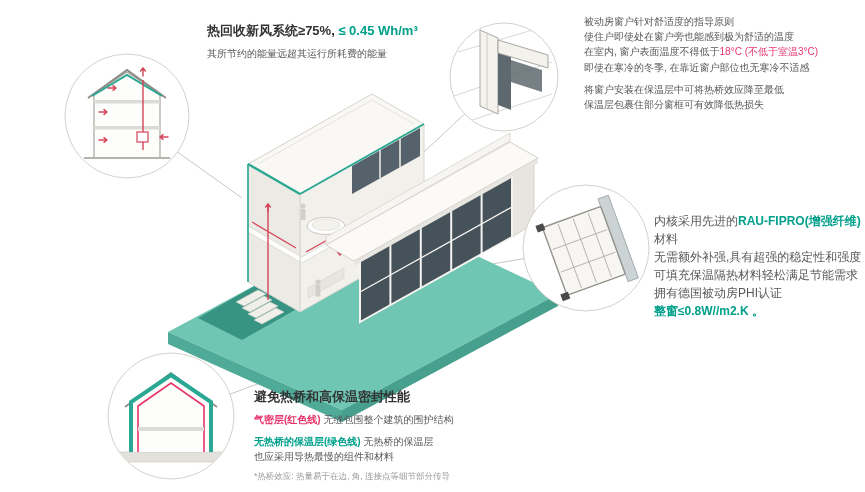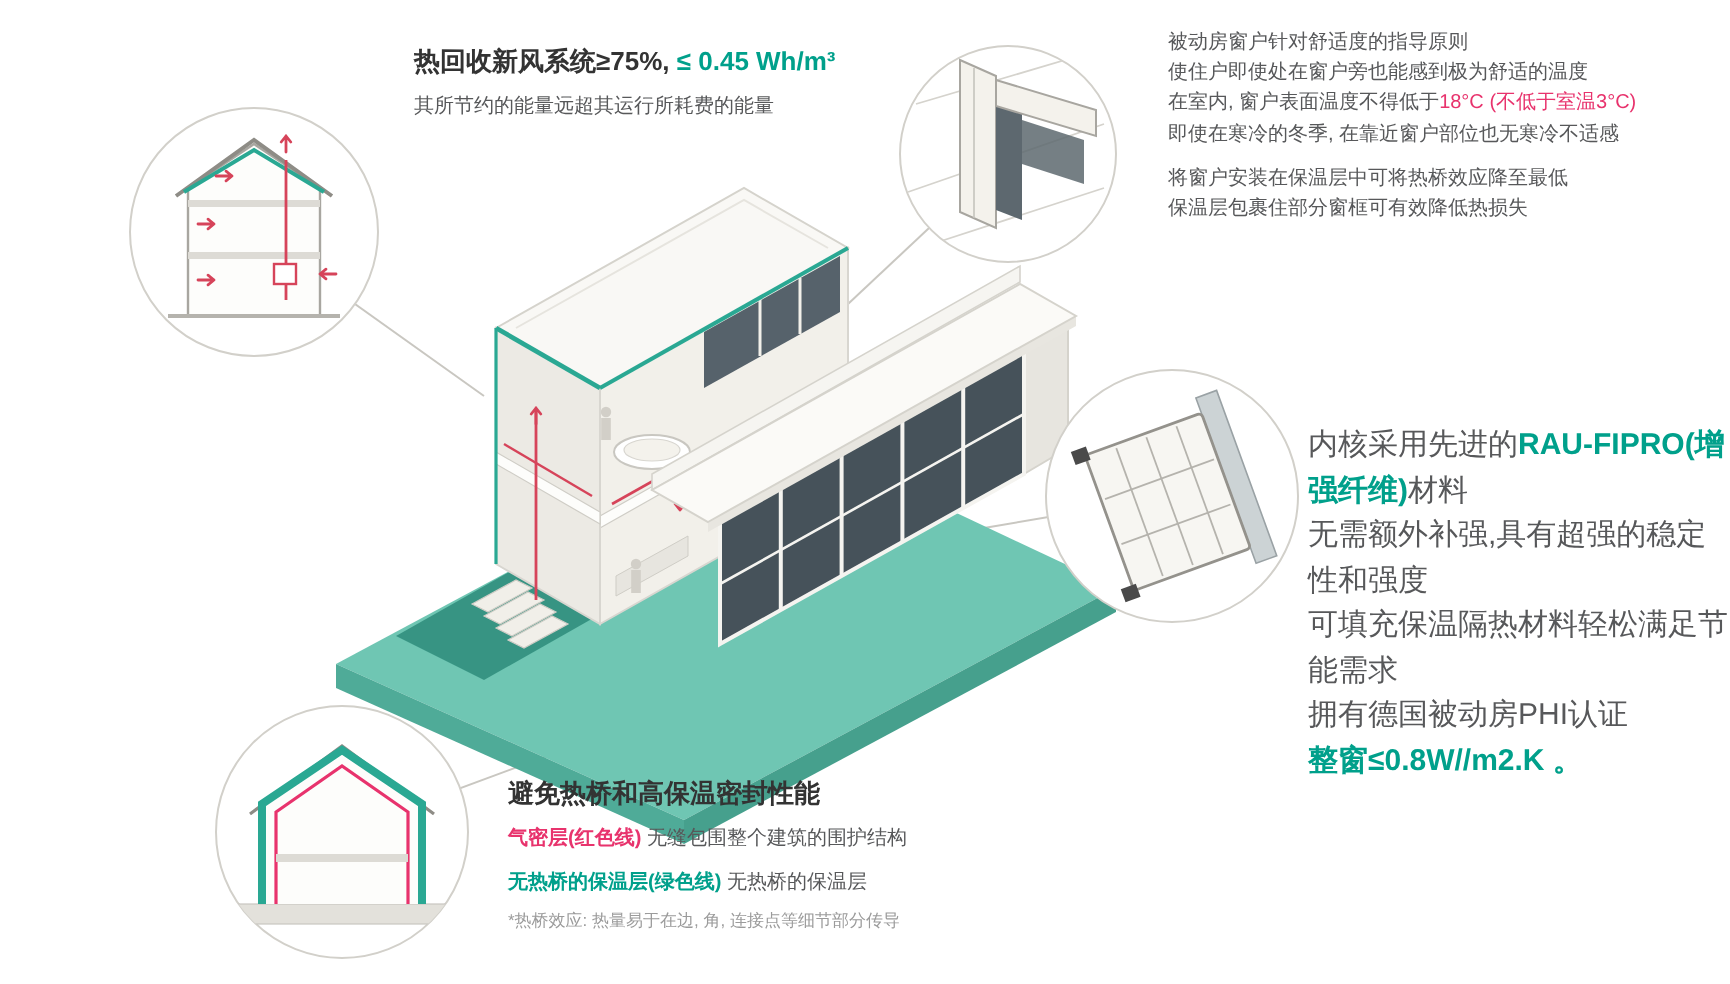--- a/index.html
+++ b/index.html
@@ -5,21 +5,21 @@
   html,body{margin:0;padding:0}
   body{background:#ffffff;font-family:"Liberation Sans","DejaVu Sans",sans-serif;color:#57585a}
   .canvas{position:relative;width:865px;height:492px;background:#ffffff;overflow:hidden}
   .canvas > svg{position:absolute;left:0;top:0}
   .ann{position:absolute}
   .ttl{font-size:13px;font-weight:bold;color:#333333;margin-bottom:6px}
   .accent{color:#00A08B}
   .red{color:#E8336D}
   .b{font-weight:bold}
   .body{font-size:10px;line-height:1.52;color:#57585a}
-  .body.small{font-size:15px;line-height:1.5}
+  .body.small{font-size:12px;line-height:1.5}
   .gap{height:7px}
   .foot{font-size:8.5px;color:#9b9b9b;margin-top:5px}
 </style>
 </head>
 <body>
 
 <div class="canvas">
 
   <svg width="865" height="492" viewBox="0 0 865 492">
     <defs>
@@ -219,17 +219,18 @@
   <div class="ann" style="left:254px;top:388px;width:300px">
     <div class="ttl">避免热桥和高保温密封性能</div>
     <div class="body">
       <div>
         <span class="red b">气密层(红色线)</span><span> 无缝包围整个建筑的围护结构</span>
       </div>
       <div class="gap"></div>
       <div>
         <span class="accent b">无热桥的保温层(绿色线)</span><span> 无热桥的保温层</span>
       </div>
+      <div>也应采用导热最慢的组件和材料</div>
       <div class="foot">*热桥效应: 热量易于在边, 角, 连接点等细节部分传导</div>
     </div>
   </div>
 
 </div>
 
 </body></html>

